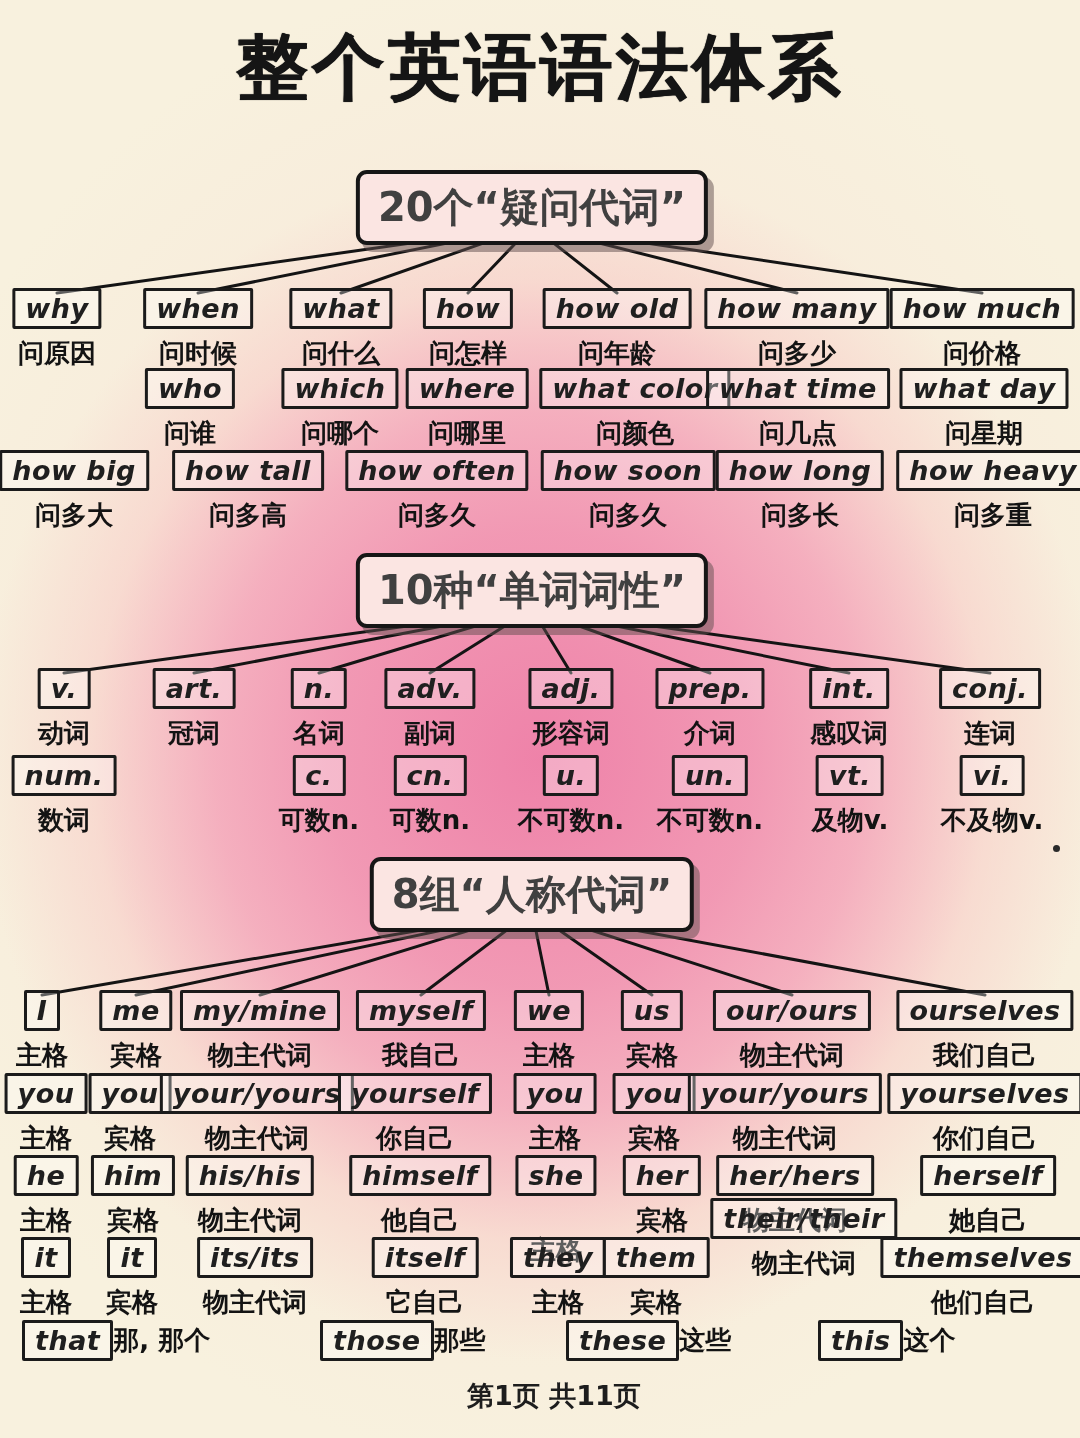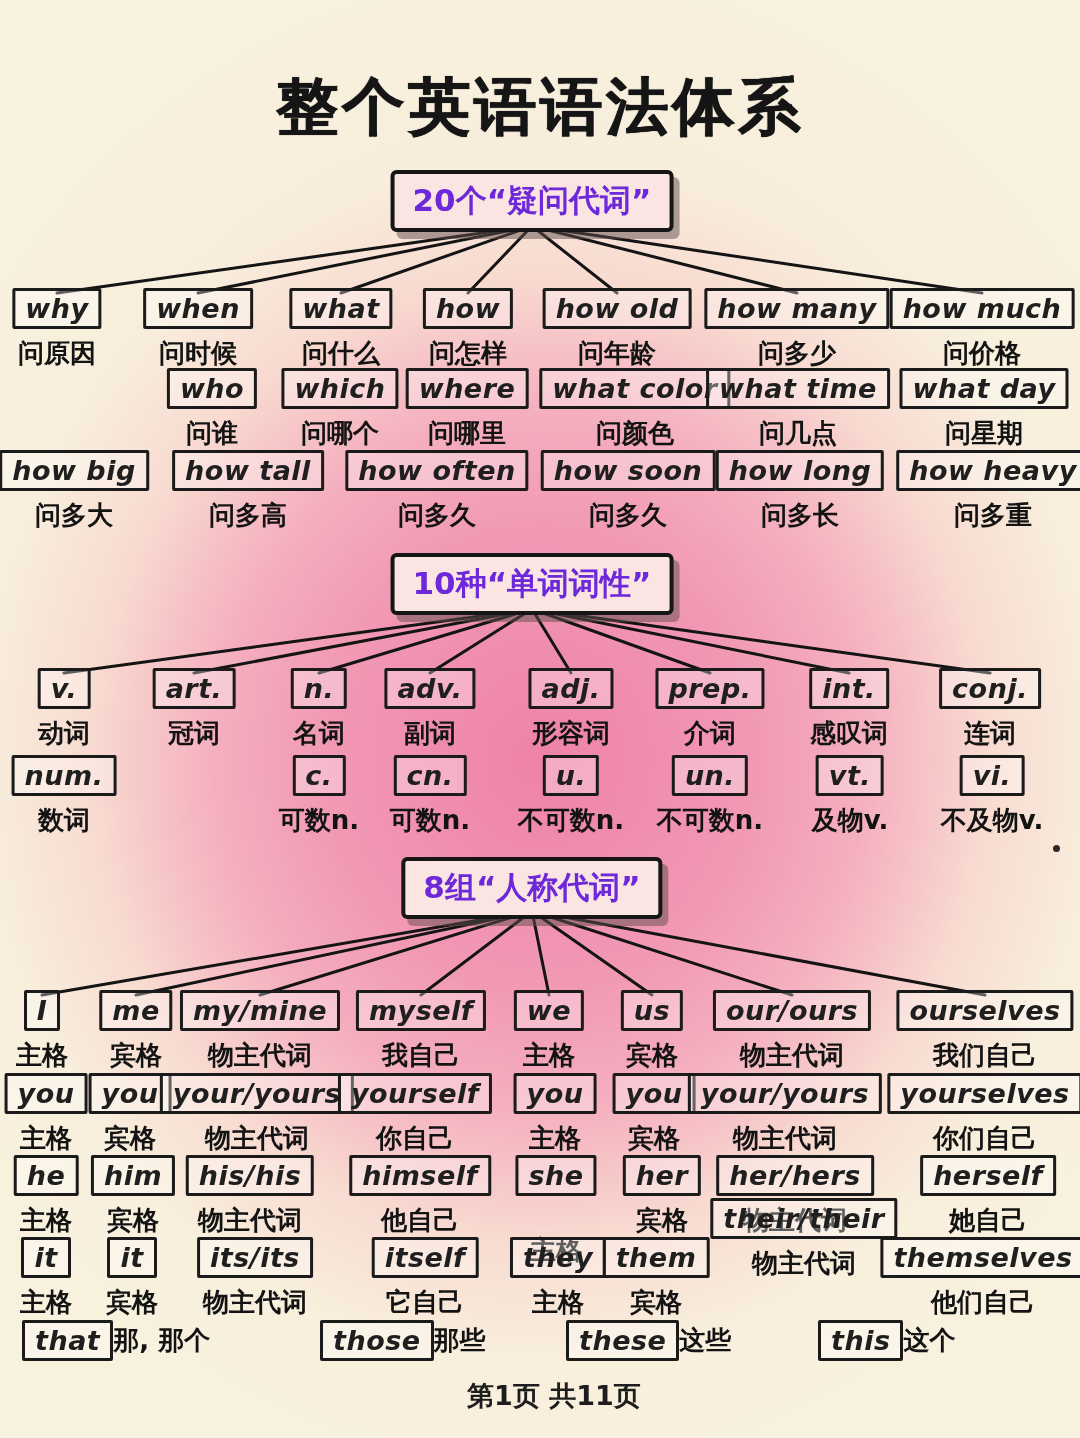--- a/index.html
+++ b/index.html
@@ -10,30 +10,29 @@
       radial-gradient(ellipse 560px 600px at 540px 760px,
         rgba(238,126,167,.95) 0%, rgba(241,147,177,.92) 38%,
         rgba(244,166,186,.85) 58%, rgba(248,205,200,.55) 80%, rgba(248,241,222,0) 100%),
       radial-gradient(ellipse 780px 880px at 540px 720px,
         rgba(246,178,192,.55) 0%, rgba(248,228,215,.35) 60%, rgba(248,241,222,0) 85%),
       #f8f1de;
   }
   .title{
     position:absolute;top:20px;left:0;width:100%;text-align:center;
     font-family:"DejaVu Serif","Liberation Serif",serif;
-    font-size:62px;font-weight:900;letter-spacing:4px;color:#151515;
+    font-size:72px;font-weight:900;letter-spacing:4px;color:#151515;
     text-shadow:0 0 1px #151515,1px 0 0 #151515;
-    margin-top:45px;
   }
   .section-header{
     position:absolute;left:532px;transform:translateX(-50%);
-    background:#fbe5e2;border:4px solid #161616;border-radius:6px;
+    background:#fbe5e2;border:4px solid #161616;border-radius:11px;
     padding:6px 18px;white-space:nowrap;
     box-shadow:6px 7px 0 rgba(95,78,78,.5);
-    font-size:31px;font-weight:800;color:#6d28d9;z-index:3;
+    font-size:40px;font-weight:800;color:#404040;z-index:3;
   }
   .connectors{position:absolute;left:0;top:0;z-index:1;}
   .connectors line{stroke:#141414;stroke-width:3;stroke-linecap:round;}
   .cell{
     position:absolute;transform:translateX(-50%);z-index:2;
     display:flex;flex-direction:column;align-items:center;gap:7px;
   }
   .term-box{
     border:3px solid #1b1b1b;background:rgba(255,255,255,.32);border-radius:2px;
     padding:2px 10px;white-space:nowrap;
@@ -115,21 +114,21 @@
       <div class="term-zh">问年龄</div>
     </div>
     <div class="cell" style="left: 797px; top: 288px;">
       <div class="term-box"><span>how many</span></div>
       <div class="term-zh">问多少</div>
     </div>
     <div class="cell" style="left: 982px; top: 288px;">
       <div class="term-box"><span>how much</span></div>
       <div class="term-zh">问价格</div>
     </div>
-    <div class="cell" style="left: 212px; top: 368px;">
+    <div class="cell" style="left: 190px; top: 368px;">
       <div class="term-box"><span>who</span></div>
       <div class="term-zh">问谁</div>
     </div>
     <div class="cell" style="left: 340px; top: 368px;">
       <div class="term-box"><span>which</span></div>
       <div class="term-zh">问哪个</div>
     </div>
     <div class="cell" style="left: 467px; top: 368px;">
       <div class="term-box"><span>where</span></div>
       <div class="term-zh">问哪里</div>

